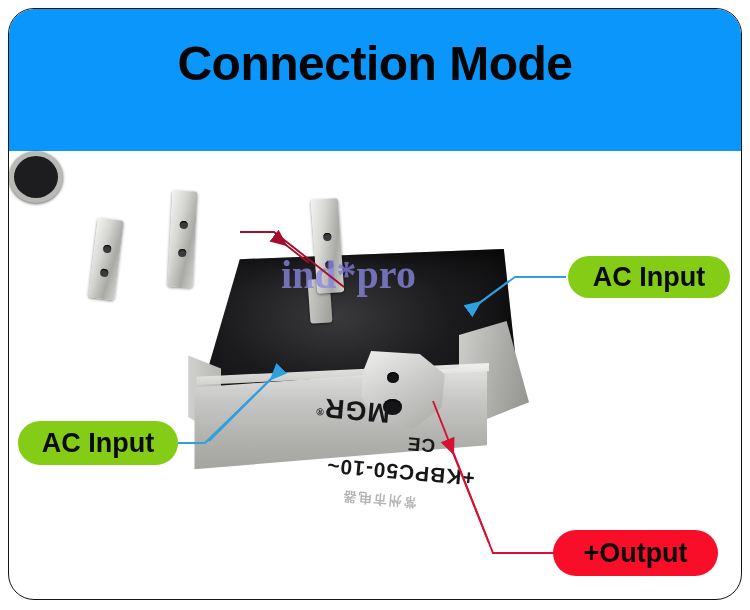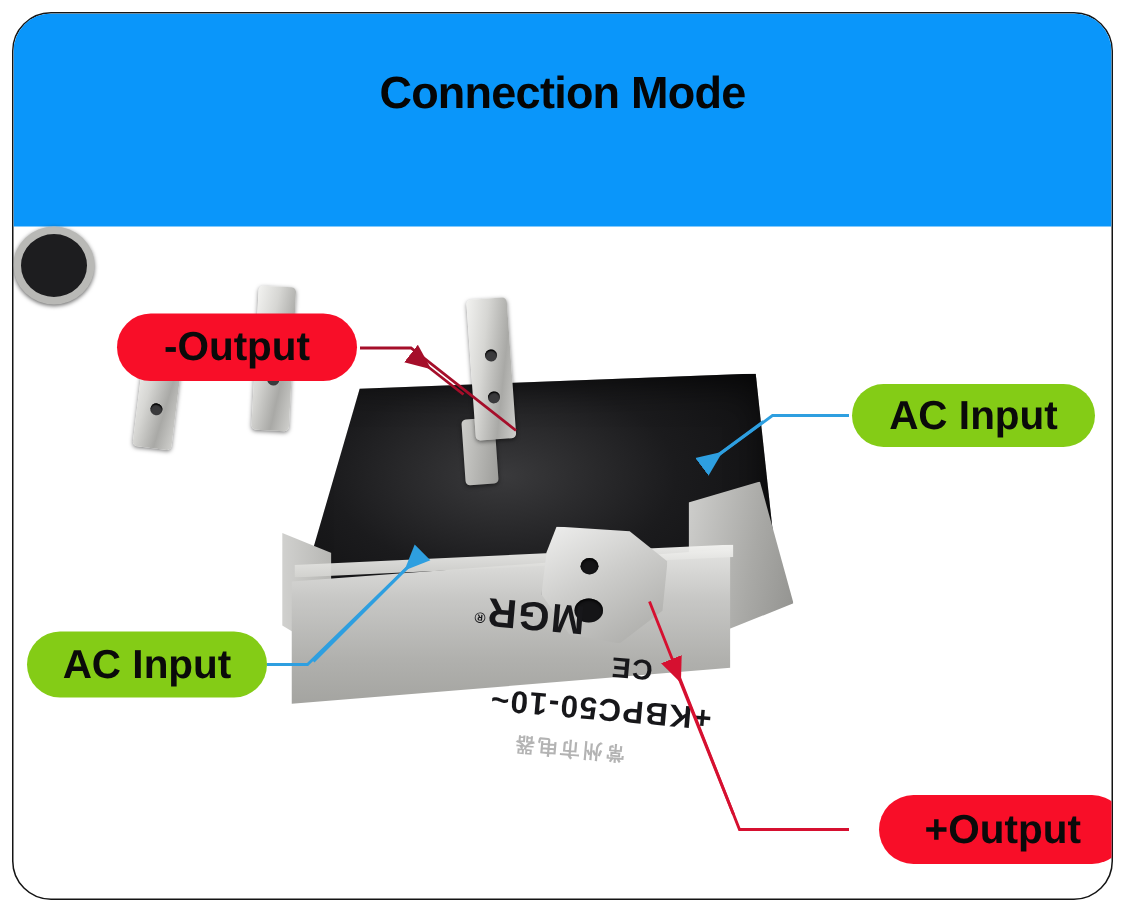--- a/index.html
+++ b/index.html
@@ -24,21 +24,21 @@
     left:0; top:0;
     width:100%; height:142px;
     background:#0a96fa;
     display:flex;
     align-items:center;
     justify-content:center;
     border-top-left-radius:24px;
     border-top-right-radius:24px;
   }
   #header-title{
-    font-size:30px;
+    font-size:48px;
     font-weight:bold;
     color:#050505;
     letter-spacing:-0.5px;
     margin-top:-34px;
     font-family:"Liberation Sans", sans-serif;
     text-align:right;
   }
 
   
   #stage{
@@ -192,21 +192,21 @@
     border-radius:999px;
     font-weight:bold;
     color:#0a0a0a;
     white-space:nowrap;
     font-family:"Liberation Sans", sans-serif;
   }
   .pill.red{ background:#f80e28; }
   .pill.blue{ background:#84cc16; }
 
   #lbl-neg-output{ left:69px; top:58px;  width:160px; height:45px; font-size:27px; }
-  #lbl-pos-output{ left:577px; top:379px; width:165px; height:46px; font-size:27px; }
+  #lbl-pos-output{ left:544px; top:379px; width:165px; height:46px; font-size:27px; }
   #lbl-ac-right  { left:559px; top:105px; width:162px; height:42px; font-size:27px; }
   #lbl-ac-left   { left:9px;   top:270px; width:160px; height:44px; font-size:27px; }
 
   
   #leaders{ position:absolute; left:0; top:0; width:734px; height:450px; pointer-events:none; }
 </style>
 </head>
 <body>
 
 <div id="card">
@@ -242,20 +242,21 @@
       <span class="hole h2"></span>
     </div>
 
     <div id="front-text">
       <span class="cn">常州市电器</span>
       <span class="line1">+KBPC50-10~</span>
       <span class="line2">CE</span>
       <span class="brand"><span>MGR</span><sup>®</sup></span>
     </div>
 
+    <div id="watermark"><span>ind</span><span class="star">*</span><span>pro</span></div>
 
     <svg id="leaders" viewBox="0 0 734 450">
       <defs>
         <marker id="ah-red" markerWidth="9" markerHeight="9" refX="7" refY="4.5" orient="auto" markerUnits="strokeWidth">
           <path d="M0,4.5 L9,0.6 L9,8.4 z" fill="#a50e2a"></path>
         </marker>
         <marker id="ah-red2" markerWidth="9" markerHeight="9" refX="7" refY="4.5" orient="auto" markerUnits="strokeWidth">
           <path d="M0,4.5 L9,0.6 L9,8.4 z" fill="#d61030"></path>
         </marker>
         <marker id="ah-blue" markerWidth="9" markerHeight="9" refX="7" refY="4.5" orient="auto" markerUnits="strokeWidth">
@@ -269,23 +270,20 @@
       <path d="M557,126 L506,126 L465,156" stroke="#2e9fe0" stroke-width="1.9" fill="none"></path>
       <path d="M500,130 L462,158" stroke="#2e9fe0" stroke-width="1.9" fill="none" marker-end="url(#ah-blue)"></path>
 
       <path d="M169,292 L196,292 L268,222" stroke="#2e9fe0" stroke-width="1.9" fill="none"></path>
       <path d="M200,290 L270,220" stroke="#2e9fe0" stroke-width="1.9" fill="none" marker-end="url(#ah-blue)"></path>
 
       <path d="M557,402 L484,402 L424,250" stroke="#d61030" stroke-width="1.9" fill="none"></path>
       <path d="M480,392 L440,292" stroke="#d61030" stroke-width="1.9" fill="none" marker-end="url(#ah-red2)"></path>
     </svg>
 
-    <div class="pill red" id="lbl-neg-output">
-      <span>-Output</span>
-    </div>
 
     <div class="pill blue" id="lbl-ac-right">
       <span>AC Input</span>
     </div>
 
     <div class="pill blue" id="lbl-ac-left">
       <span>AC Input</span>
     </div>
 
     <div class="pill red" id="lbl-pos-output">

